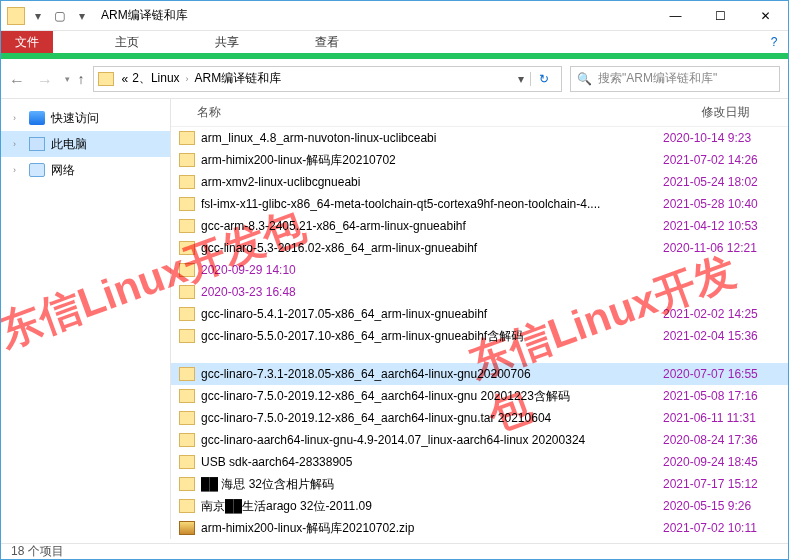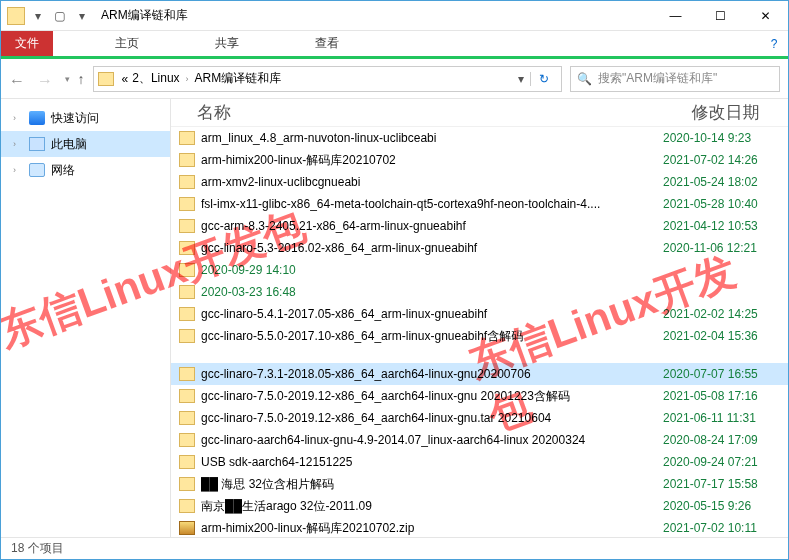--- a/index.html
+++ b/index.html
@@ -4,21 +4,21 @@
 <style>
 * { margin: 0; padding: 0; box-sizing: border-box; font-family: "Microsoft YaHei", "Segoe UI", sans-serif; }
 body { width: 789px; height: 560px; background: #fff; font-size: 12px; overflow: hidden; position: relative; border: 1px solid #4aa0d8; }
 .titlebar { height: 30px; display: flex; align-items: center; background: #fff; border-bottom: 1px solid #e5e5e5; }
 .titlebar .qat { display: flex; gap: 4px; padding: 0 6px; align-items: center; }
 .titlebar .qat span { width: 18px; height: 18px; display: inline-flex; align-items: center; justify-content: center; color: #555; }
 .titlebar .title-icon { width: 18px; height: 18px; background: #ffe79e; border: 1px solid #d9b45a; margin: 0 6px; }
 .titlebar .title-text { flex: 1; padding-left: 4px; color: #000; }
 .winctl { display: flex; }
 .winctl div { width: 45px; height: 28px; display: flex; align-items: center; justify-content: center; color: #000; }
-.menubar { height: 28px; display: flex; align-items: stretch; border-bottom: 3px solid #22c55e; }
+.menubar { height: 28px; display: flex; align-items: stretch; border-bottom: 6px solid #22c55e; }
 .menubar .file-tab { background: #cc3232; color: #fff; padding: 0 14px; display: flex; align-items: center; }
 .menubar .tab { padding: 0 14px; display: flex; align-items: center; color: #333; margin-left: 48px; }
 .menubar .help { margin-left: auto; width: 28px; display: flex; align-items: center; justify-content: center; color: #0066cc; }
 .navbar { height: 40px; display: flex; align-items: center; padding: 0 8px; gap: 8px; border-bottom: 1px solid #e5e5e5; }
 .nav-arrows { display: flex; gap: 12px; color: #888; align-items: center; }
 .nav-arrows span { font-size: 16px; }
 .nav-up { color: #555; font-size: 14px; }
 .addressbar { flex: 1; display: flex; align-items: center; border: 1px solid #ccc; height: 26px; padding: 0 4px; }
 .addressbar .folder-ic { width: 16px; height: 14px; background: #ffe79e; border: 1px solid #d9b45a; margin-right: 6px; }
 .addressbar .crumb { color: #000; padding: 0 2px; }
@@ -30,31 +30,31 @@
 .body-area { display: flex; height: 440px; }
 .sidebar { width: 170px; border-right: 1px solid #e5e5e5; padding-top: 6px; }
 .sidebar .item { display: flex; align-items: center; height: 26px; padding-left: 12px; gap: 6px; color: #000; }
 .sidebar .item.selected { background: #cde8ff; }
 .sidebar .chev { color: #888; font-size: 9px; width: 10px; }
 .sb-icon { width: 16px; height: 14px; display: inline-block; }
 .ic-quick { background: linear-gradient(#5db0ff,#1a73e8); border-radius: 2px; }
 .ic-pc { background: #c9e3ff; border: 1px solid #6aa9e0; }
 .ic-net { background: #cfe8ff; border: 1px solid #6aa9e0; border-radius: 2px; }
 .filepane { flex: 1; display: flex; flex-direction: column; }
-.headers { display: flex; height: 28px; align-items: center; border-bottom: 1px solid #f0f0f0; color: #555; font-size: 17px; }
+.headers { display: flex; height: 28px; align-items: center; border-bottom: 1px solid #f0f0f0; color: #555; font-size: 12px; }
 .headers .col-name { flex: 1; padding-left: 26px; }
 .headers .col-date { width: 125px; text-align: center; }
 .filelist { overflow-y: auto; }
 .file-row { display: flex; align-items: center; height: 22px; padding-left: 8px; }
 .file-row.selected { background: #cde8ff; margin-top: 16px; }
 .file-row .ficon { width: 16px; height: 14px; background: #ffe79e; border: 1px solid #d9b45a; margin-right: 6px; flex-shrink: 0; }
 .file-row .ficon.zip { background: linear-gradient(#f7d978,#c98a2d); border-color: #a06a1a; }
 .file-row .fname { flex: 1; white-space: nowrap; overflow: hidden; text-overflow: ellipsis; color: #000; }
-.file-row .fdate { width: 125px; color: #15803d; }
-.statusbar { height: 22px; border-top: 1px solid #e5e5e5; display: flex; align-items: center; padding: 0 10px; color: #555; position: absolute; bottom: 0; left: 0; right: 0; background: #fff; }
+.file-row .fdate { width: 125px; color: #a21caf; }
+.statusbar { height: 16px; border-top: 1px solid #e5e5e5; display: flex; align-items: center; padding: 0 10px; color: #555; position: absolute; bottom: 0; left: 0; right: 0; background: #fff; }
 .watermark { position: absolute; font-size: 42px; font-weight: bold; color: rgba(255,0,0,0.55); transform: rotate(-20deg); pointer-events: none; mix-blend-mode: multiply; }
 .wm1 { top: 250px; left: -10px; }
 .wm2 { top: 280px; left: 470px; }
 </style>
 </head>
 <body>
 
 <div class="titlebar">
   <div class="qat">
     <span>
@@ -185,31 +185,31 @@
           <span class="fdate">2021-05-08 17:16</span>
         </div>
         <div class="file-row">
           <span class="ficon "></span>
           <span class="fname">gcc-linaro-7.5.0-2019.12-x86_64_aarch64-linux-gnu.tar 20210604</span>
           <span class="fdate">2021-06-11 11:31</span>
         </div>
         <div class="file-row">
           <span class="ficon "></span>
           <span class="fname">gcc-linaro-aarch64-linux-gnu-4.9-2014.07_linux-aarch64-linux 20200324</span>
-          <span class="fdate">2020-08-24 17:09</span>
-        </div>
-        <div class="file-row">
-          <span class="ficon "></span>
-          <span class="fname">USB sdk-aarch64-12151225</span>
-          <span class="fdate">2020-09-24 07:21</span>
+          <span class="fdate">2020-08-24 17:36</span>
+        </div>
+        <div class="file-row">
+          <span class="ficon "></span>
+          <span class="fname">USB sdk-aarch64-28338905</span>
+          <span class="fdate">2020-09-24 18:45</span>
         </div>
         <div class="file-row">
           <span class="ficon "></span>
           <span class="fname">██ 海思 32位含相片解码</span>
-          <span class="fdate">2021-07-17 15:58</span>
+          <span class="fdate">2021-07-17 15:12</span>
         </div>
         <div class="file-row">
           <span class="ficon "></span>
           <span class="fname">南京██生活arago 32位-2011.09</span>
           <span class="fdate">2020-05-15 9:26</span>
         </div>
         <div class="file-row">
           <span class="ficon zip"></span>
           <span class="fname">arm-himix200-linux-解码库20210702.zip</span>
           <span class="fdate">2021-07-02 10:11</span>

